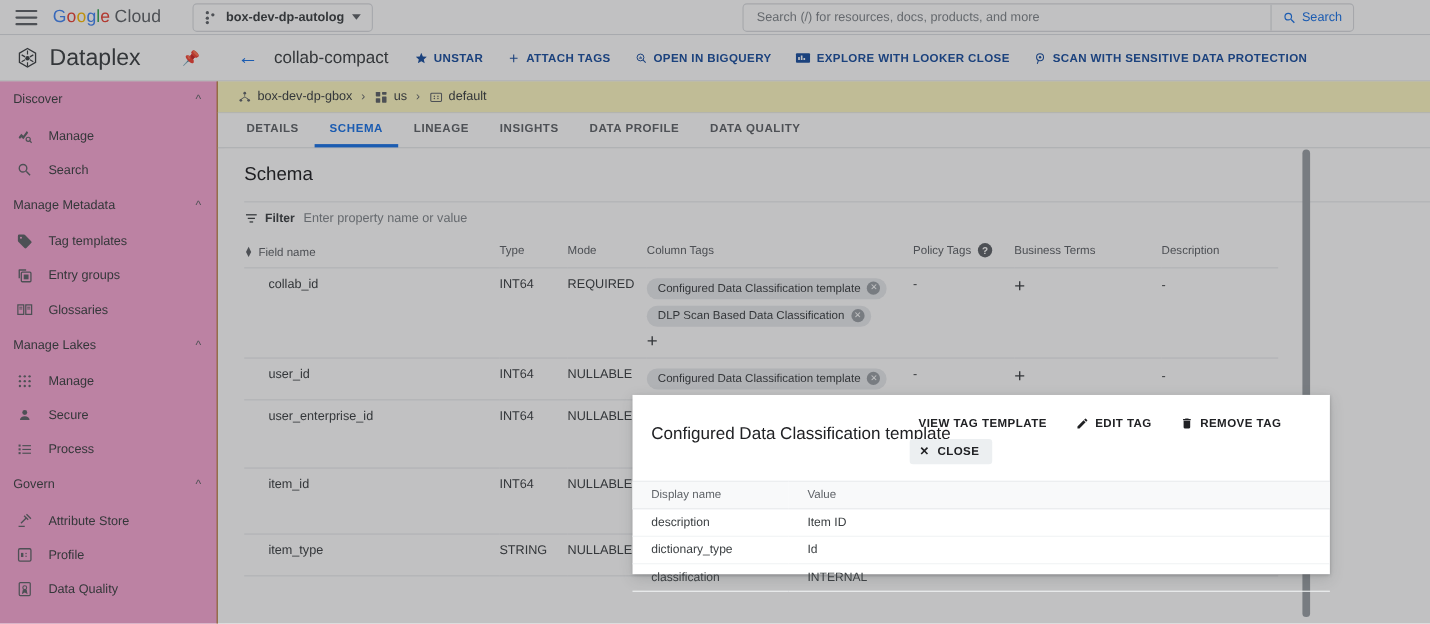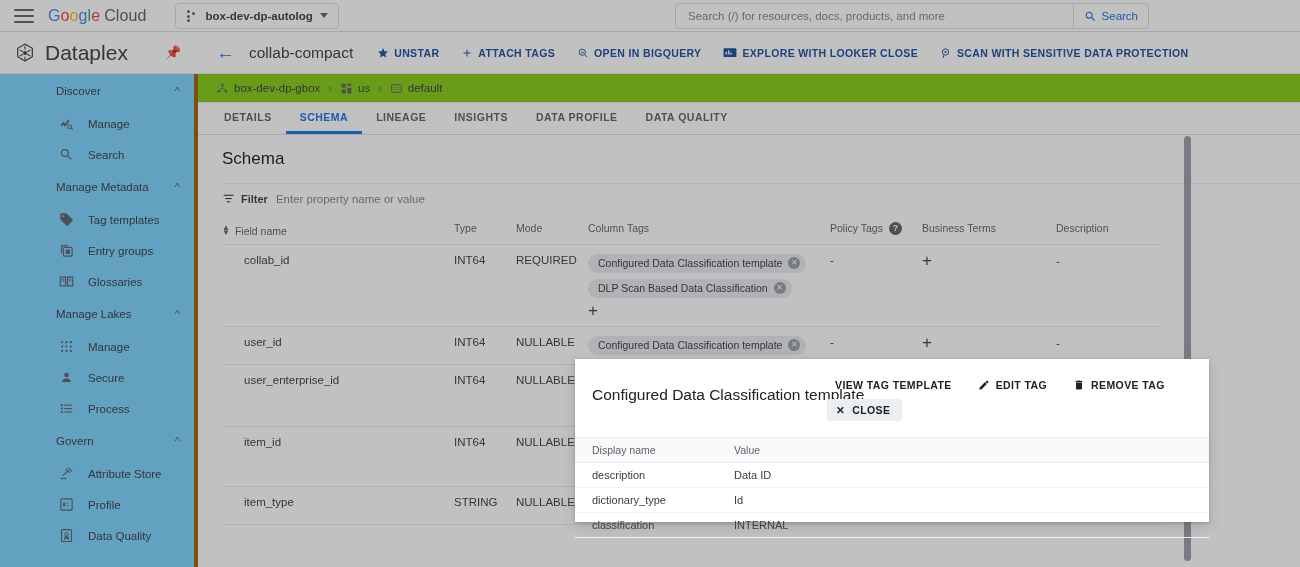--- a/index.html
+++ b/index.html
@@ -42,21 +42,21 @@
   .proj-dots { position: relative; width: 13px; height: 13px; flex: none; }
   .proj-dots b { position: absolute; width: 3px; height: 3px; background: #5f6368; border-radius: 50%; }
   .proj-dots b:nth-child(1) { left: 1px; top: 1px; }
   .proj-dots b:nth-child(2) { left: 6px; top: 3px; }
   .proj-dots b:nth-child(3) { left: 1px; top: 6px; }
   .proj-dots b:nth-child(4) { left: 1px; top: 10px; }
   .caret-down { width: 0; height: 0; border-left: 4px solid transparent;
     border-right: 4px solid transparent; border-top: 5px solid #5f6368; }
 
   .searchwrap {
-    position: absolute; left: 675px; top: 3px; width: 474px; height: 26px;
+    position: absolute; left: 675px; top: 3px; width: 556px; height: 26px;
     border: 1px solid #dadce0; border-radius: 4px; display: flex; align-items: flex-start;
     background: #fff; overflow: hidden;
   }
   .searchwrap input {
     flex: 1; height: 24px; border: 0; outline: none; padding: 0 12px;
     font-size: 11.5px; color: #3c4043; font-family: "Liberation Sans", sans-serif;
     background: transparent;
   }
   .searchwrap input::placeholder { color: #80868b; }
   .search-btn {
@@ -80,40 +80,40 @@
   .entity-title { font-size: 15.5px; color: #3c4043; margin-right: 24px; white-space: nowrap; }
   .hdr-action {
     display: flex; align-items: center; gap: 5px; margin-right: 22px;
     color: #1a4fa0; font-size: 10.5px; font-weight: bold; letter-spacing: 0.35px;
     white-space: nowrap; cursor: pointer;
   }
 
   
   .sidebar {
     position: absolute; left: 0; top: 74px; width: 198px; height: 493px;
-    background: #7dd3fc; border-right: 4px solid #a16207; overflow: hidden; padding-left: 44px;
+    background: #f9a8d4; border-right: 1px solid #a16207; overflow: hidden;
   }
   .nav-group {
     display: flex; align-items: center; height: 34px; padding: 0 14px 0 12px;
     font-size: 11.5px; color: #3c4043; cursor: pointer;
   }
   .nav-group .gname { flex: 1; }
   .chev { color: #5f6368; font-size: 11px; line-height: 1; }
   .nav-item {
     display: flex; align-items: center; height: 31px; padding-left: 14px;
     font-size: 11.5px; color: #3c4043; cursor: pointer; gap: 14px;
   }
   .nav-ico { width: 16px; height: 16px; flex: none; color: #5f6368;
     display: flex; align-items: center; justify-content: center; }
   .nav-ico svg { width: 15px; height: 15px; fill: #5f6368; }
 
   
   .crumbbar {
     position: absolute; left: 198px; top: 74px; width: 1102px; height: 29px;
-    background: #84cc16; display: flex; align-items: center; padding-left: 18px;
+    background: #fef9c3; display: flex; align-items: center; padding-left: 18px;
     font-size: 11.5px; color: #3c4043; border-bottom: 1px solid #e8eaed; gap: 6px;
   }
   .crumb { display: flex; align-items: center; gap: 5px; cursor: pointer; }
   .crumb-sep { color: #5f6368; font-size: 11px; margin: 0 2px; }
   .crumb svg { width: 13px; height: 13px; fill: #5f6368; }
 
   
   .tabbar {
     position: absolute; left: 198px; top: 103px; width: 1102px; height: 32px;
     background: #fff; display: flex; align-items: stretch;
@@ -723,21 +723,21 @@
         </colgroup>
       <thead>
         <tr>
           <th>Display name</th>
           <th>Value</th>
         </tr>
       </thead>
       <tbody>
         <tr>
           <td>description</td>
-          <td>Data ID</td>
+          <td>Item ID</td>
         </tr>
         <tr>
           <td>dictionary_type</td>
           <td>Id</td>
         </tr>
         <tr>
           <td>classification</td>
           <td>INTERNAL</td>
         </tr>
       </tbody>

